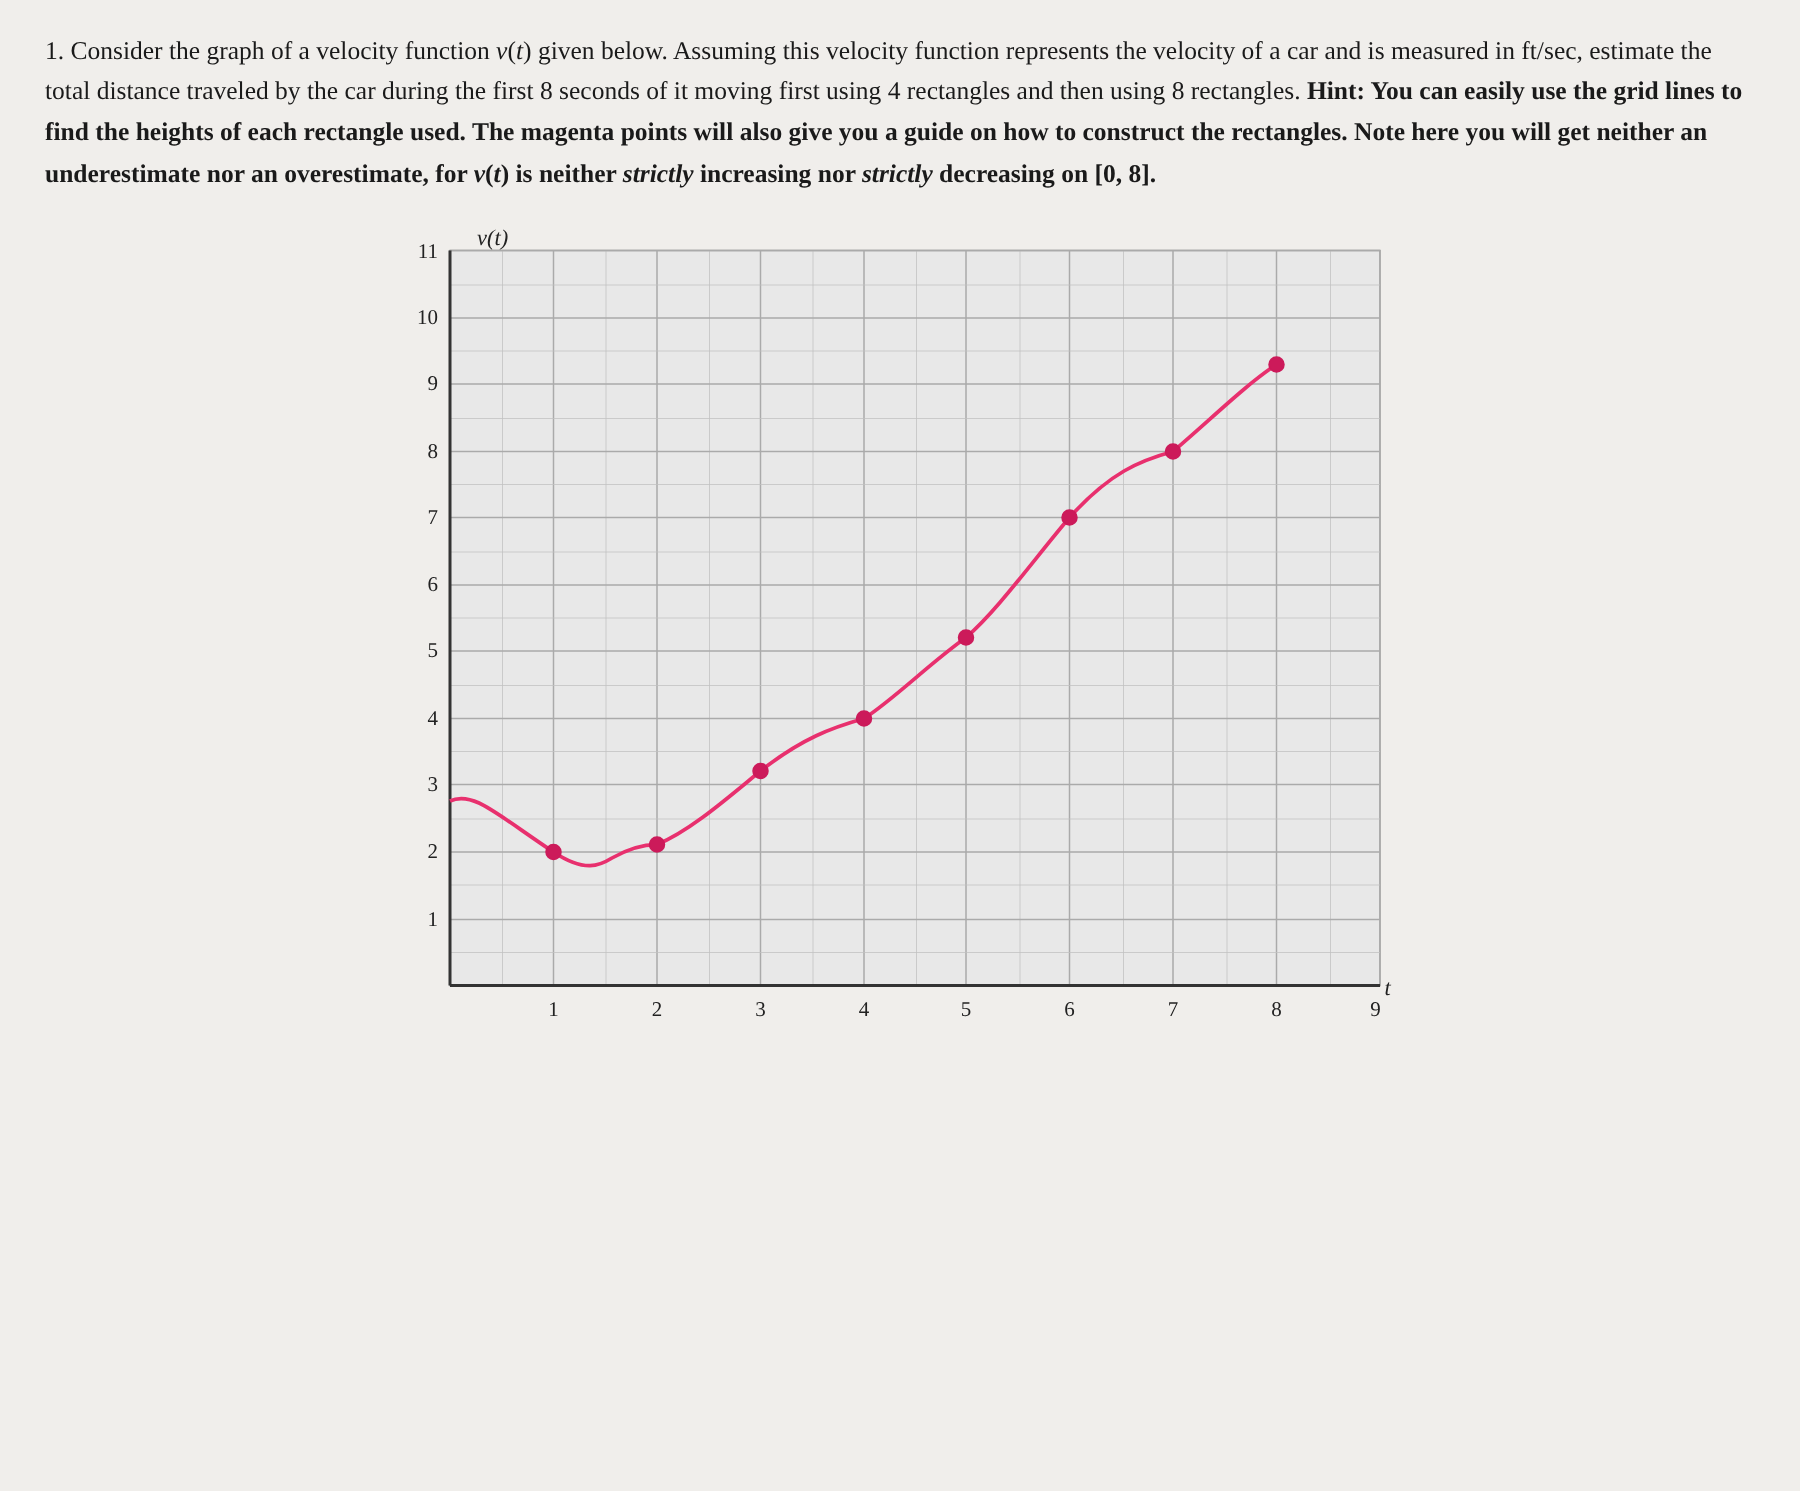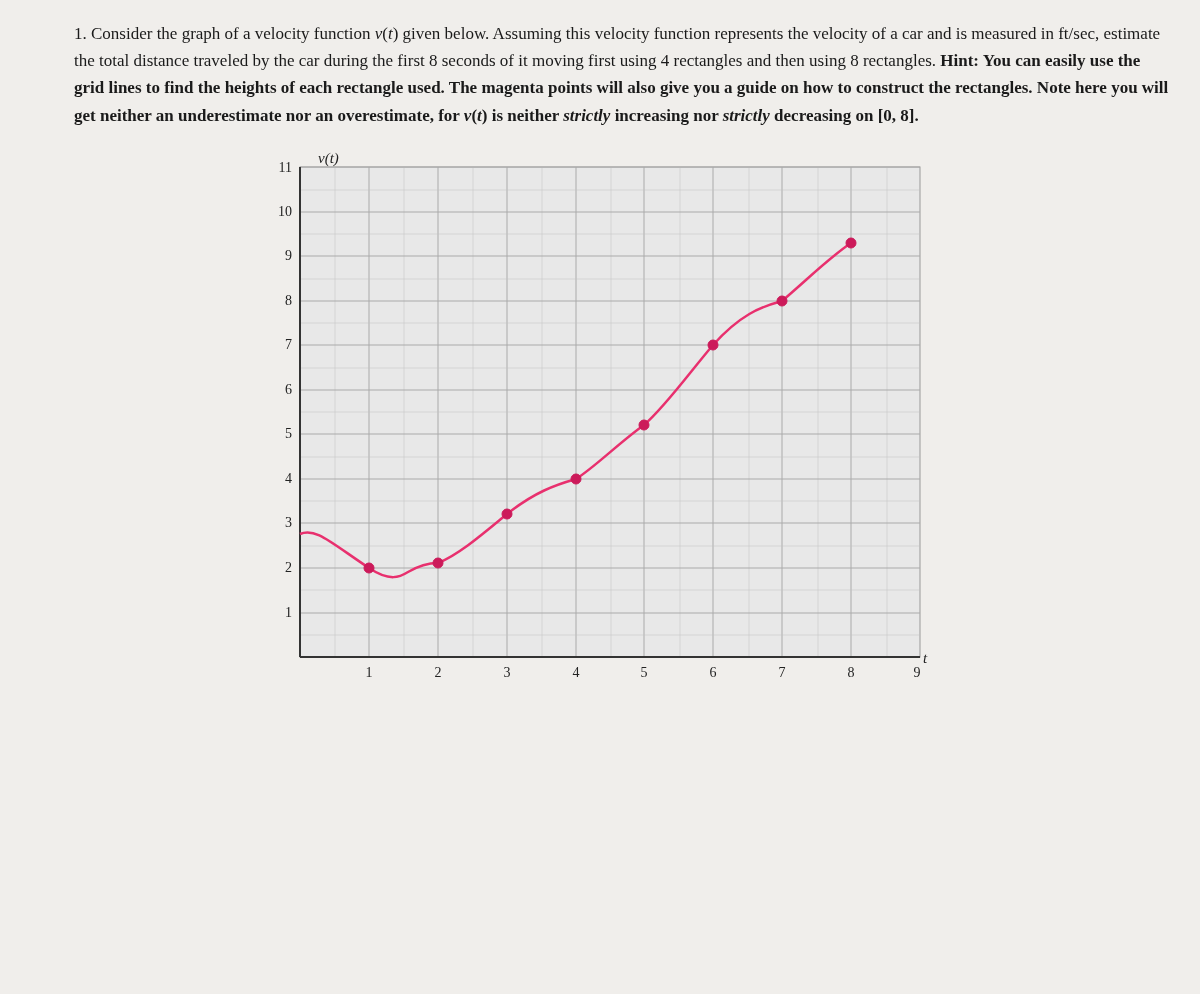--- a/index.html
+++ b/index.html
@@ -8,21 +8,20 @@
       font-family: 'Times New Roman', Times, serif;
       width: 1200px;
       min-height: 994px;
       padding: 20px 30px;
     }
     .problem-text {
       font-size: 17px;
       line-height: 1.6;
       color: #1a1a1a;
       margin-bottom: 18px;
-      margin-left: 44px;
     }
     .problem-number {
       font-size: 17px;
     }
     .hint-bold {
       font-weight: bold;
     }
     .italic-text {
       font-style: italic;
     }

